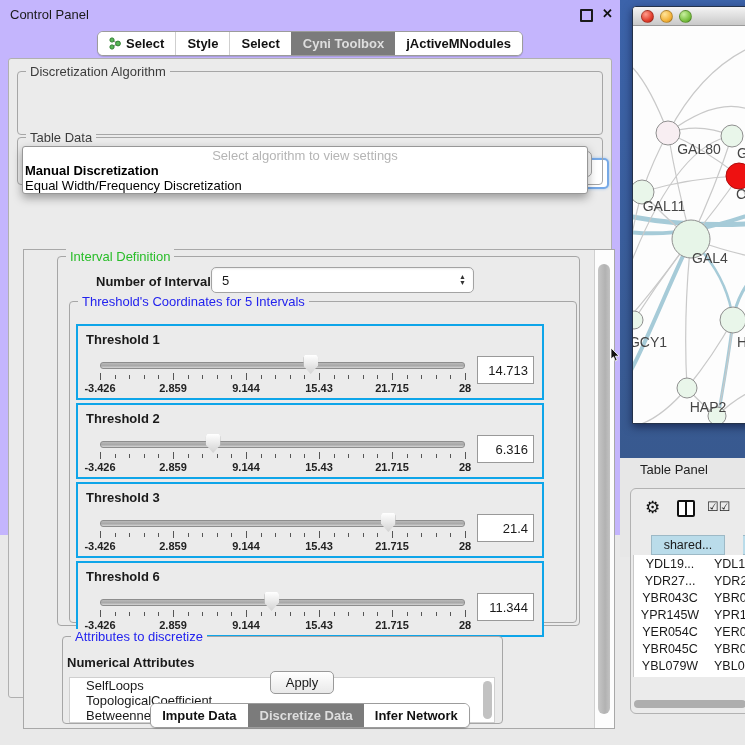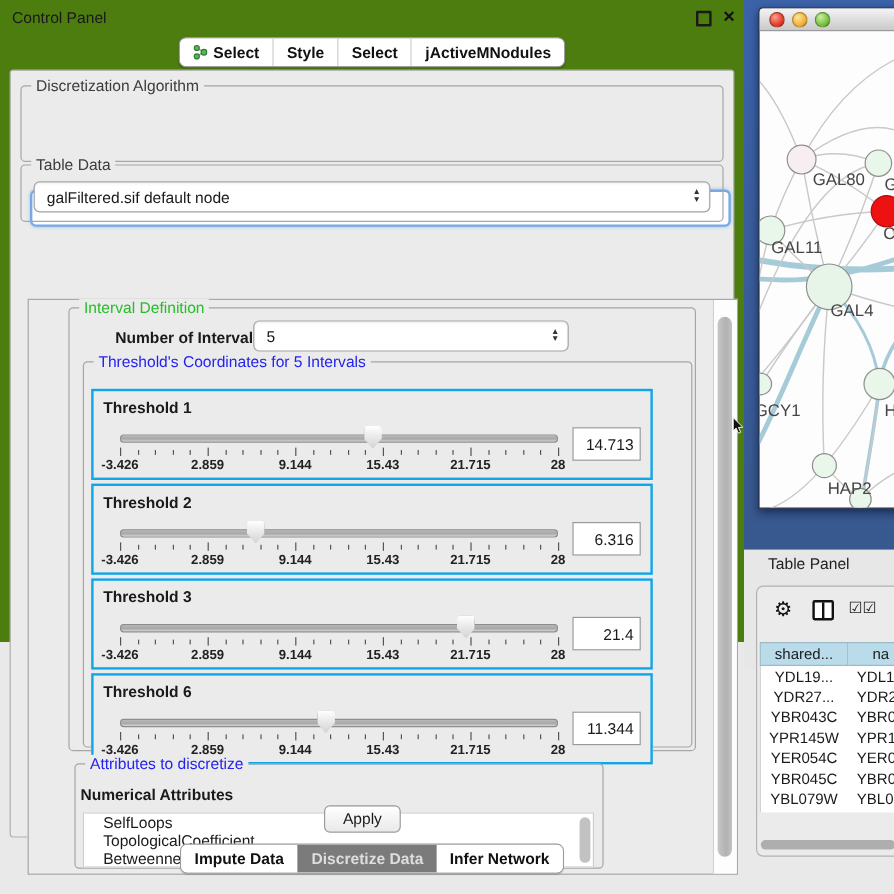--- a/index.html
+++ b/index.html
@@ -1,19 +1,19 @@
 <!DOCTYPE html>
 <html><head>
 <meta charset="utf-8">
 <style>
   html,body{margin:0;padding:0;background:#d8d8d8;}
   #screen{position:relative;width:745px;height:745px;overflow:hidden;
           font-family:"Liberation Sans",sans-serif;background:#e9e9e9;color:#1a1a1a;}
   
-  #control-panel{position:absolute;left:0;top:0;width:620px;height:535px;background:#4d7c0f;}
+  #control-panel{position:absolute;left:0;top:0;width:620px;height:535px;background:#c4b5fd;}
   #cp-titlebar{position:absolute;left:0;top:0;width:620px;height:28px;}
   #cp-title{position:absolute;left:10px;top:7px;font-size:13px;color:#1a1a1a;}
   #float-icon{position:absolute;right:27px;top:9px;width:9px;height:9px;border:2px solid #1a1a1a;border-radius:1px;}
   #close-icon{position:absolute;right:7px;top:6px;font-size:13px;font-weight:bold;color:#111;}
   
   .tabrow{position:absolute;left:0;width:620px;display:flex;justify-content:center;}
   #top-tabs{top:31px;}
   #bottom-tabs{top:703px;}
   .tabgroup{display:inline-flex;background:#fff;border:1px solid #9c9c9c;border-radius:6px;overflow:hidden;
             box-shadow:0 1px 1px rgba(0,0,0,.15);}
@@ -97,21 +97,21 @@
   #tp-title{position:absolute;left:20px;top:462px;font-size:13px;color:#222;}
   #table-panel{position:absolute;left:10px;top:488px;width:140px;height:224px;background:#ebebeb;
                border:1px solid #b2b2b2;border-radius:6px;}
   #tp-toolbar{position:absolute;left:0;top:6px;width:100%;height:28px;}
   #gear-icon{position:absolute;left:14px;top:2px;font-size:17px;color:#111;}
   #col-icon{position:absolute;left:46px;top:5px;width:14px;height:13px;border:2px solid #111;border-radius:2px;background:#fff;}
   #col-icon::after{content:"";position:absolute;left:6px;top:0;width:2px;height:13px;background:#111;}
   #check-icons{position:absolute;left:76px;top:4px;font-size:13px;color:#222;letter-spacing:0px;}
   #tp-table{position:absolute;left:2px;top:46px;width:140px;height:166px;overflow:hidden;}
   #tp-header{display:flex;height:20px;}
-  .th{background:#badcea;border:1px solid #9db9c6;font-size:12.5px;display:flex;align-items:center;}
+  .th{background:#badcea;border:1px solid #9db9c6;font-size:12.5px;display:flex;align-items:center;margin-left:18px;}
   .th.c1{width:72px;justify-content:center;}
   .th.c2{flex:1;padding-left:20px;border-left:none;overflow:hidden;}
   #tp-rows{background:#fff;height:122px;overflow:hidden;border-left:1px solid #c9c9c9;}
   .trow{display:flex;height:17px;font-size:12.5px;align-items:center;}
   .td1{width:72px;text-align:center;}
   .td2{flex:1;padding-left:8px;overflow:hidden;white-space:nowrap;}
   #hscroll{position:absolute;left:3px;top:211px;width:112px;height:8px;border-radius:4px;background:#aeaeae;}
   svg text{font-family:"Liberation Sans",sans-serif;}
 </style>
 </head>
@@ -134,20 +134,21 @@
             <line x1="3" y1="3" x2="9" y2="6.5" stroke="#9a9a9a" stroke-width="1.2"></line>
             <line x1="3" y1="10" x2="9" y2="6.5" stroke="#9a9a9a" stroke-width="1.2"></line>
             <circle cx="3" cy="3" r="2.1" fill="#58b558" stroke="#2f7d2f"></circle>
             <circle cx="3" cy="10" r="2.1" fill="#58b558" stroke="#2f7d2f"></circle>
             <circle cx="9" cy="6.5" r="2.4" fill="#58b558" stroke="#2f7d2f"></circle>
           </svg>
           <span>Select</span>
         </span>
         <span class="tab">Style</span>
         <span class="tab">Select</span>
+        <span class="tab sel">Cyni Toolbox</span>
         <span class="tab">jActiveMNodules</span>
       </div>
     </div>
 
     <div id="outer">
 
       <div class="groupbox" style="left:8px;top:12px;width:584px;height:62px;">
         <span class="group-title gt-plain">Discretization Algorithm</span>
       </div>
       <div class="combo" id="algo-combo-focus"></div>
@@ -374,20 +375,25 @@
               <div class="attr-item">BetweennessCentrality</div>
               <div id="attr-scroll"></div>
           </div>
         </div>
 
         <div id="vscroll">
             <div class="thumb"></div>
           </div>
       </div>
 
+      <div id="algo-popup">
+        <div class="popup-placeholder">Select algorithm to view settings</div>
+        <div class="popup-item bold">Manual Discretization</div>
+        <div class="popup-item">Equal Width/Frequency Discretization</div>
+      </div>
     </div>
 
     <div id="apply-btn">Apply</div>
 
     <div class="tabrow" id="bottom-tabs">
       <div class="tabgroup">
         <span class="tab">Impute Data</span>
         <span class="tab sel">Discretize Data</span>
         <span class="tab">Infer Network</span>
       </div>

